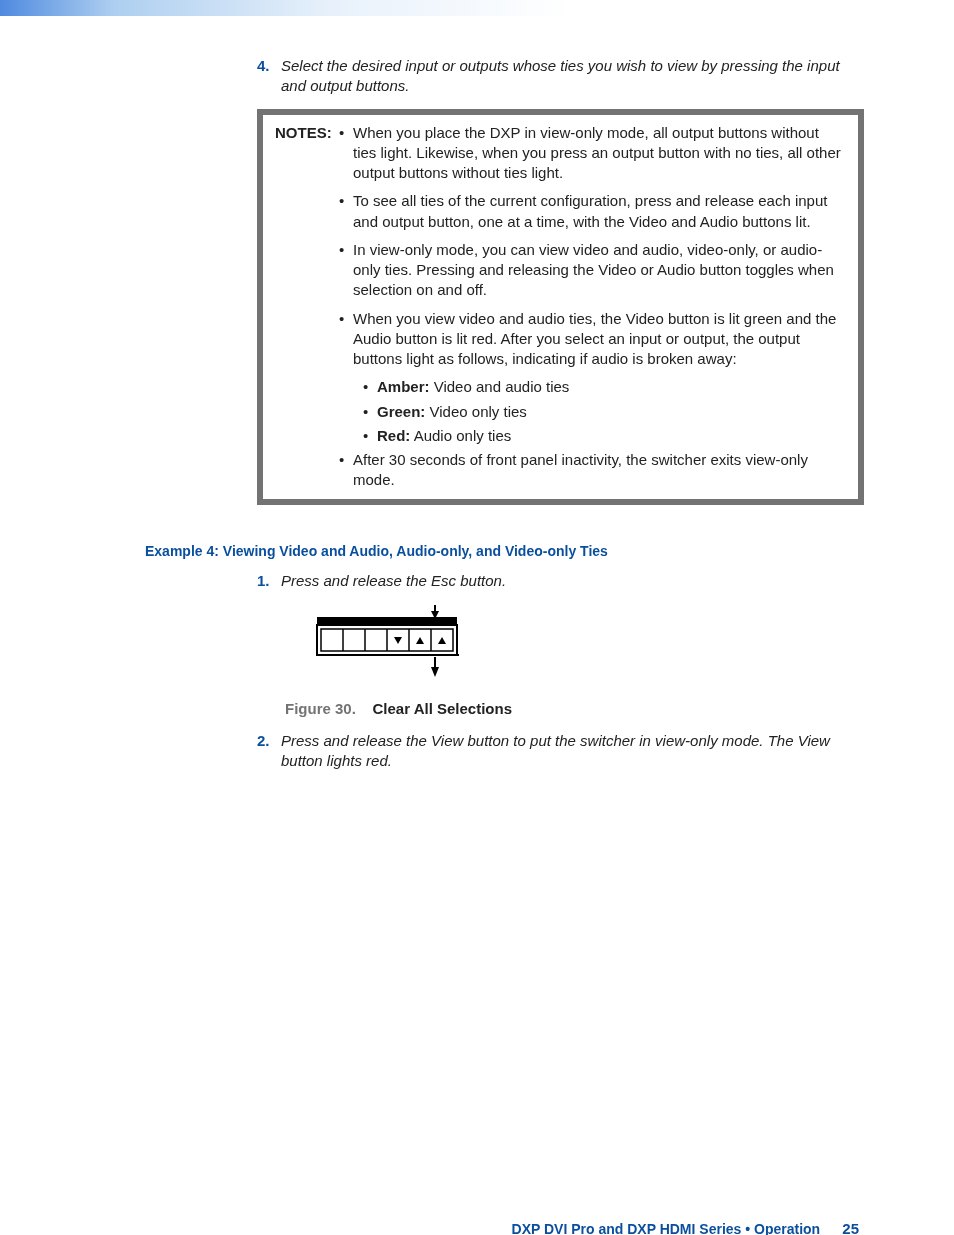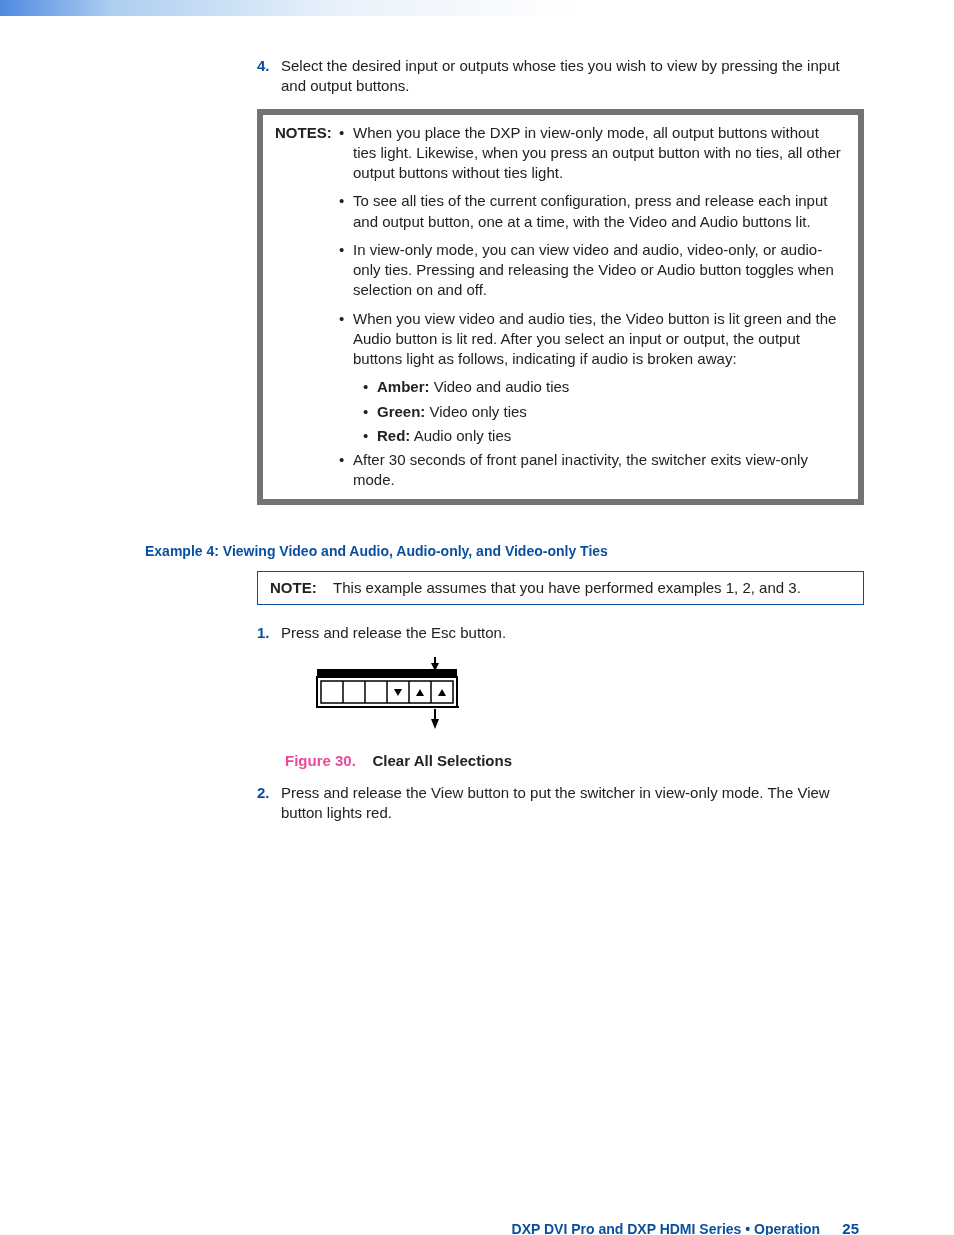--- a/index.html
+++ b/index.html
@@ -24,20 +24,21 @@
     margin-bottom: 6px;
     line-height: 1.35;
   }
   .step-num {
     color: #0a4f9e;
     font-weight: bold;
     min-width: 24px;
   }
   .step-text {
     flex: 1;
+    font-style: italic;
   }
   .notes-box {
     border: 6px solid #737373;
     margin: 12px 0 20px 112px;
     padding: 8px 12px 8px 12px;
     line-height: 1.35;
   }
   .notes-label {
     font-weight: bold;
     float: left;
@@ -80,21 +81,21 @@
     padding: 6px 12px;
     line-height: 1.35;
   }
   .figure-wrap {
     margin: 14px 0 12px 170px;
   }
   .figure-caption {
     margin: 10px 0 14px 140px;
   }
   .fig-label {
-    color: #ec4899;
+    color: #737373;
     font-weight: bold;
   }
   .fig-title {
     font-weight: bold;
   }
   .footer {
     position: absolute;
     top: 1220px;
     width: 954px;
     text-align: right;
@@ -162,25 +163,20 @@
       <div class="note-item" style="margin-bottom:0;">
         <div class="bullet">•</div>
         <div>After 30 seconds of front panel inactivity, the switcher exits view-only mode.</div>
       </div>
     </div>
   </div>
 
   <div class="section-title">Example 4: Viewing Video and Audio, Audio-only, and Video-only Ties</div>
 
 
-  <div class="note-box-single">
-    <b>NOTE:</b>
-    &nbsp;&nbsp;
-    <span>This example assumes that you have performed examples 1, 2, and 3.</span>
-  </div>
 
   <div class="step-row">
     <div class="step-num">1.</div>
     <div class="step-text">Press and release the Esc button.</div>
   </div>
 
   <div class="figure-wrap">
     <svg width="150" height="80" viewBox="0 0 150 80">
       <line x1="120" y1="0" x2="120" y2="10" stroke="#000" stroke-width="2"></line>
       <polygon points="120,14 116,6 124,6" fill="#000"></polygon>

